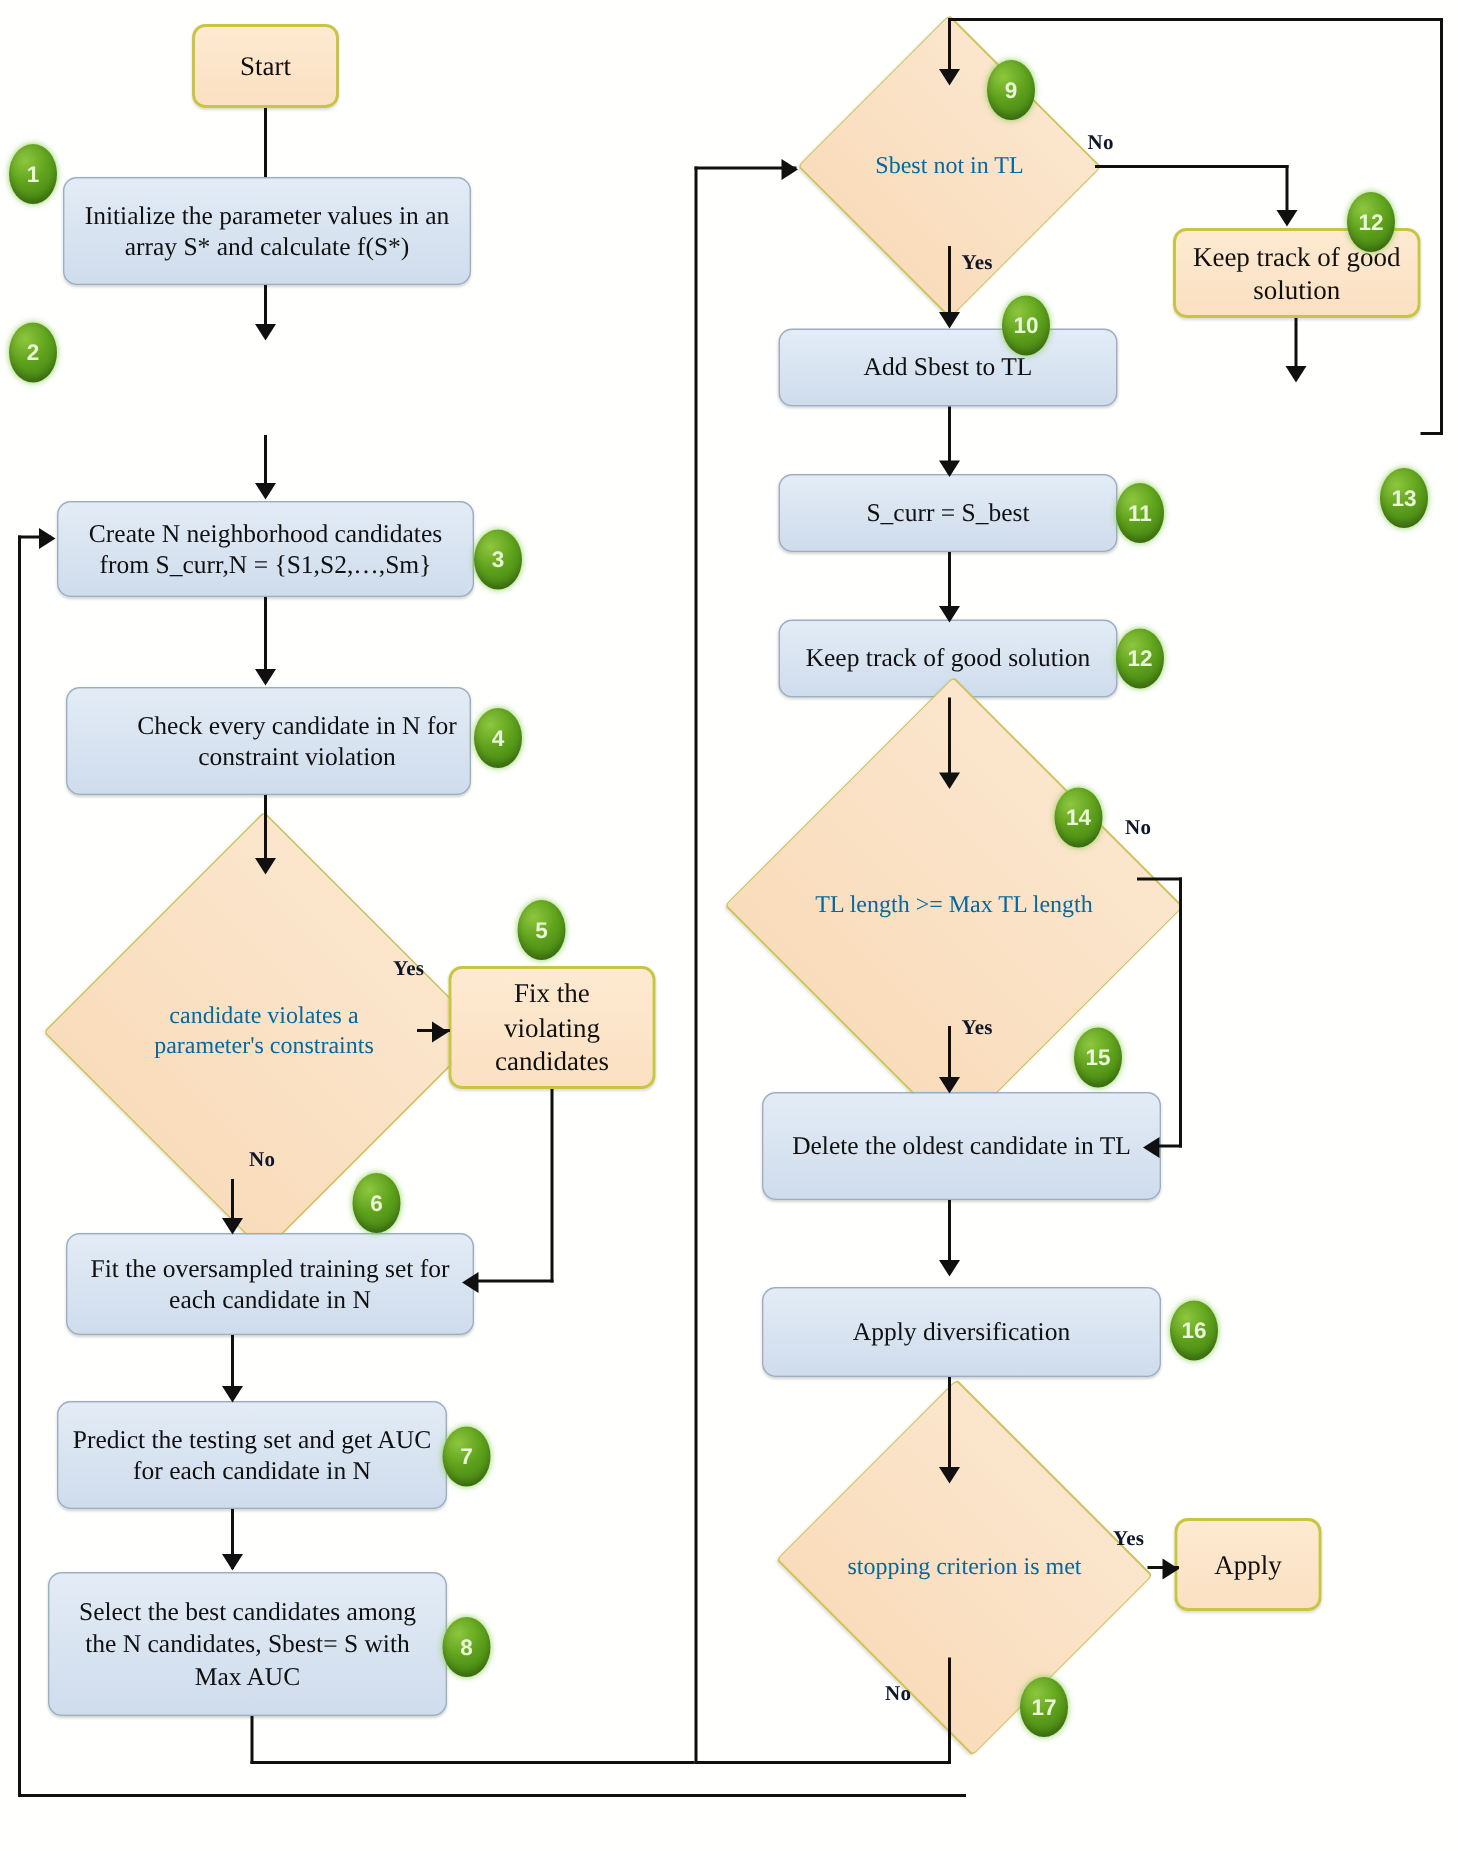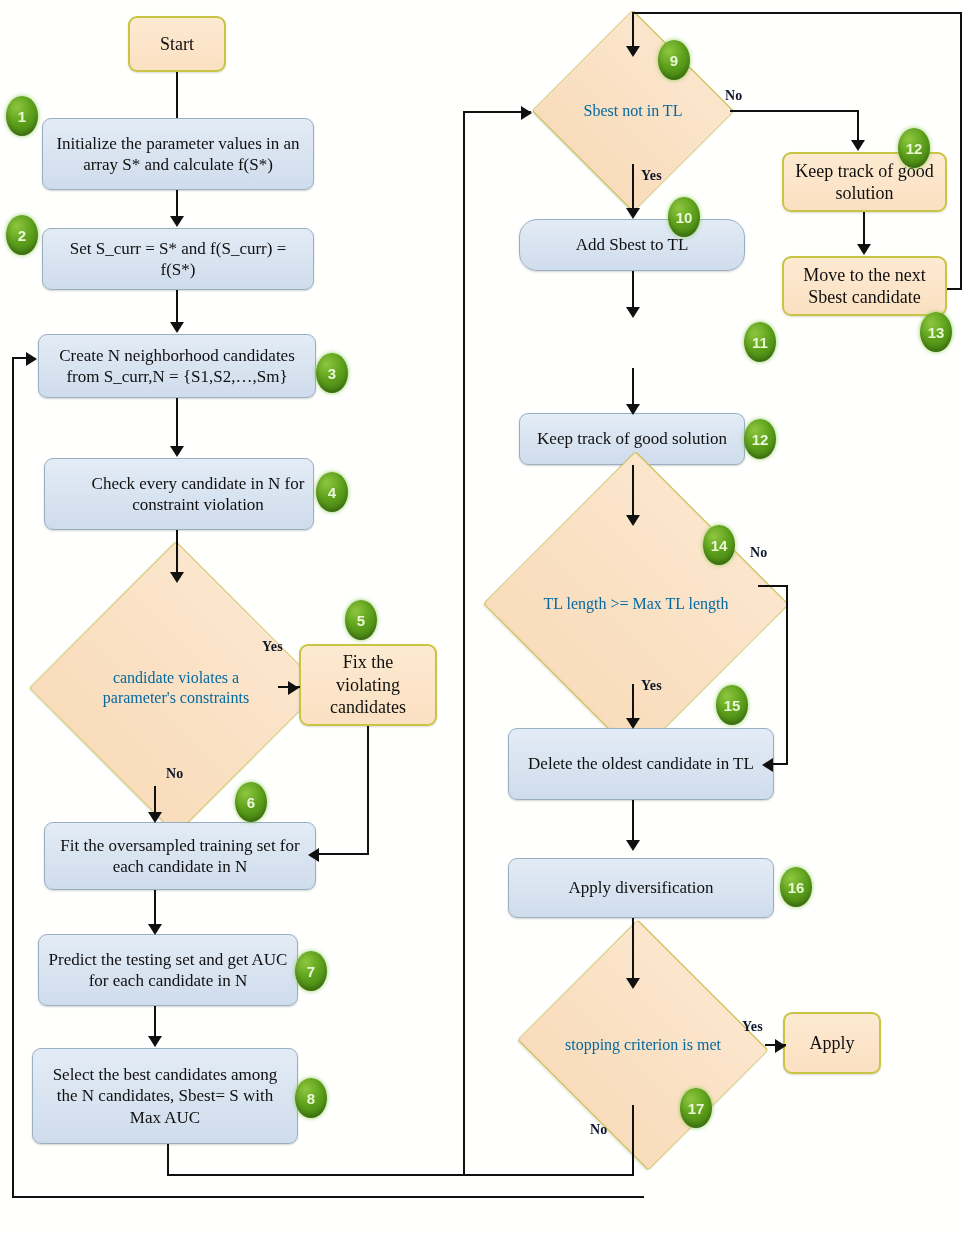--- a/index.html
+++ b/index.html
@@ -64,23 +64,20 @@
   </div>
   <div class="ln lnv" style="left:176px;top:72px;height:46px;"></div>
 
   <div class="node proc" style="left:42px;top:118px;width:272px;height:72px;justify-content:center;">
     <span>Initialize the parameter values in an array S* and calculate f(S*)</span>
   </div>
   <div class="badge" style="left:6px;top:96px;">1</div>
   <div class="ln lnv" style="left:176px;top:190px;height:32px;"></div>
   <div class="ar ar-d" style="left:170px;top:216px;"></div>
 
-  <div class="node proc" style="left:42px;top:228px;width:272px;height:62px;">
-    <span>Set S_curr = S* and f(S_curr) = f(S*)</span>
-  </div>
   <div class="badge" style="left:6px;top:215px;">2</div>
   <div class="ln lnv" style="left:176px;top:290px;height:38px;"></div>
   <div class="ar ar-d" style="left:170px;top:322px;"></div>
 
   <div class="node proc" style="left:38px;top:334px;width:278px;height:64px;">
     <span>Create N neighborhood candidates from S_curr,N = {S1,S2,…,Sm}</span>
   </div>
   <div class="badge" style="left:316px;top:353px;">3</div>
   <div class="ln lnv" style="left:176px;top:398px;height:56px;"></div>
   <div class="ar ar-d" style="left:170px;top:446px;"></div>
@@ -160,39 +157,39 @@
   <div class="ln lnv" style="left:857px;top:110px;height:38px;"></div>
   <div class="ar ar-d" style="left:851px;top:140px;"></div>
 
   <div class="node term" style="left:782px;top:152px;width:165px;height:60px;">
     <span>Keep track of good solution</span>
   </div>
   <div class="badge" style="left:898px;top:128px;">12</div>
   <div class="ln lnv" style="left:863px;top:212px;height:38px;"></div>
   <div class="ar ar-d" style="left:857px;top:244px;"></div>
 
-  <div class="node term" style="left:782px;top:256px;width:165px;height:60px;">
-    <span>Move to the next Sbest candidate</span>
-  </div>
   <div class="badge" style="left:920px;top:312px;">13</div>
 
   <div class="ln lnh" style="left:947px;top:288px;width:15px;"></div>
   <div class="ln lnv" style="left:960px;top:12px;height:277px;"></div>
 
   <div class="ylab" style="left:641px;top:168px;">Yes</div>
   <div class="ln lnv" style="left:632px;top:164px;height:52px;"></div>
   <div class="ar ar-d" style="left:626px;top:208px;"></div>
 
-  <div class="node proc" style="left:519px;top:219px;width:226px;height:52px;border-radius:18px;">
+  <div class="node proc" style="left:519px;top:219px;width:226px;height:52px;">
     <span>Add Sbest to TL</span>
   </div>
   <div class="badge" style="left:668px;top:197px;">10</div>
   <div class="ln lnv" style="left:632px;top:271px;height:44px;"></div>
   <div class="ar ar-d" style="left:626px;top:307px;"></div>
 
+  <div class="node proc" style="left:519px;top:316px;width:226px;height:52px;">
+    <span>S_curr = S_best</span>
+  </div>
   <div class="badge" style="left:744px;top:322px;">11</div>
   <div class="ln lnv" style="left:632px;top:368px;height:44px;"></div>
   <div class="ar ar-d" style="left:626px;top:404px;"></div>
 
   <div class="node proc" style="left:519px;top:413px;width:226px;height:52px;">
     <span>Keep track of good solution</span>
   </div>
   <div class="badge" style="left:744px;top:419px;">12</div>
   <div class="ln lnv" style="left:632px;top:465px;height:58px;"></div>
   <div class="ar ar-d" style="left:626px;top:515px;"></div>
@@ -224,21 +221,21 @@
     <span>Apply diversification</span>
   </div>
   <div class="badge" style="left:780px;top:867px;">16</div>
   <div class="ln lnv" style="left:632px;top:918px;height:68px;"></div>
   <div class="ar ar-d" style="left:626px;top:978px;"></div>
 
   <div class="dia" style="left:518px;top:985px;width:250px;height:120px;">
     <div class="shape" style="transform:rotate(45deg) scale(.74,1.42);"></div>
     <div class="txt">stopping criterion is met</div>
   </div>
-  <div class="badge" style="left:680px;top:1088px;text-align:center;">17</div>
+  <div class="badge" style="left:680px;top:1118px;text-align:center;">17</div>
 
   <div class="ylab" style="left:742px;top:1019px;">Yes</div>
   <div class="ln lnh" style="left:765px;top:1044px;width:21px;"></div>
   <div class="ar ar-r" style="left:775px;top:1039px;"></div>
 
   <div class="node term" style="left:783px;top:1012px;width:98px;height:62px;">
     <span>Apply</span>
   </div>
 
   <div class="ylab" style="left:590px;top:1122px;">No</div>

